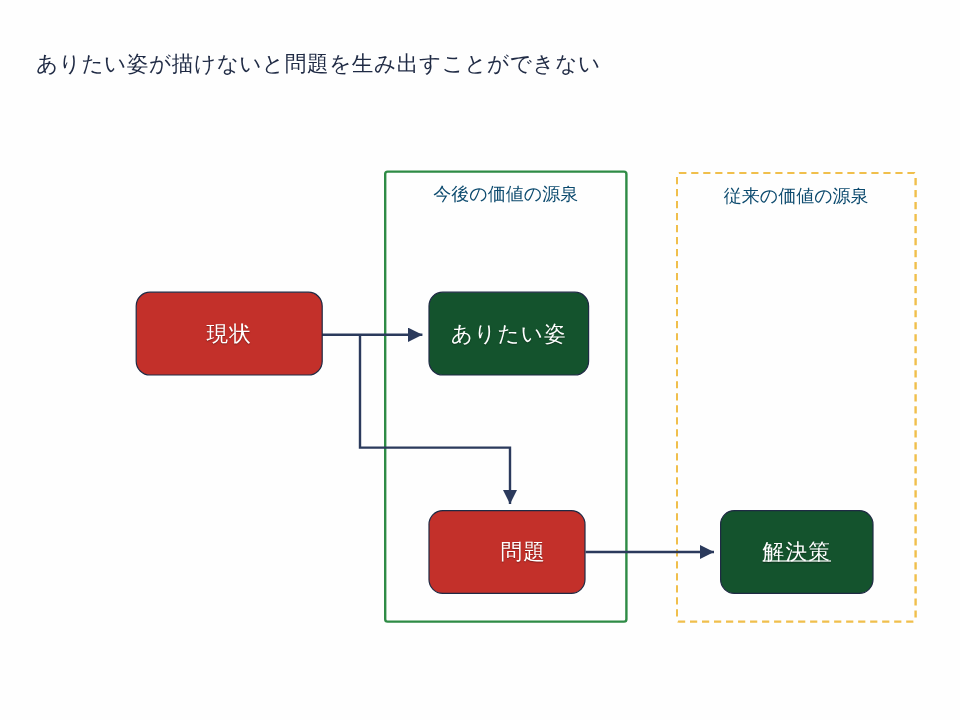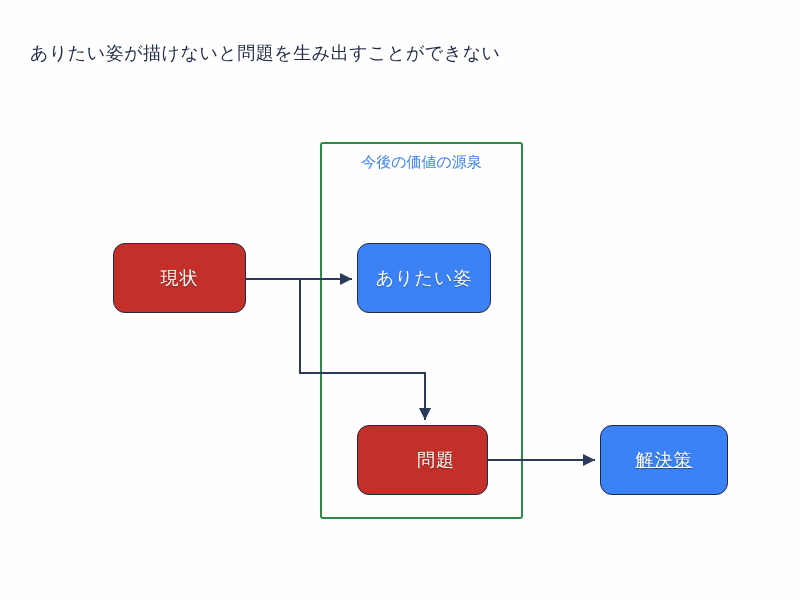--- a/index.html
+++ b/index.html
@@ -40,21 +40,21 @@
     box-sizing: border-box;
     background: transparent;
   }
   .region-label {
     position: absolute;
     top: 9px;
     left: 0;
     width: 100%;
     text-align: center;
     font-size: 15px;
-    color: #3b82f6;
+    color: #0c4a6e;
     white-space: nowrap;
   }
 
   #region-future {
     left: 320px;
     top: 142px;
     width: 203px;
     height: 377px;
     border: 2.5px solid #2e8b45;
     border-radius: 3px;
@@ -76,23 +76,23 @@
     border: 1.5px solid #1f2a44;
     display: flex;
     align-items: center;
     justify-content: center;
     color: #ffffff;
     font-size: 18px;
     letter-spacing: 1px;
     text-shadow: 0 1px 1px rgba(0,0,0,0.35);
   }
   .node.red   { background: #c3302a; }
-  .node.navy  { background: #3b82f6; }
+  .node.navy  { background: #14532d; }
 
-  #node-genjo      { left: 113px; top: 243px; width: 133px; height: 70px; }
+  #node-genjo      { left: 113px; top: 243px; width: 156px; height: 70px; }
   #node-aritaisugata { left: 357px; top: 243px; width: 134px; height: 70px; }
   #node-mondai     { left: 357px; top: 425px; width: 131px; height: 70px; padding-left: 27px; }
   #node-kaiketsusaku { left: 600px; top: 425px; width: 128px; height: 70px; text-decoration: underline; }
 
   
   #connectors {
     position: absolute;
     left: 0; top: 0;
     width: 800px;
     height: 600px;
@@ -103,20 +103,23 @@
 <body>
 
 <div id="slide">
 
   <div id="slide-title">ありたい姿が描けないと問題を生み出すことができない</div>
 
   <div class="region" id="region-future">
     <div class="region-label">今後の価値の源泉</div>
   </div>
 
+  <div class="region" id="region-legacy">
+    <div class="region-label">従来の価値の源泉</div>
+  </div>
 
   <svg id="connectors" viewBox="0 0 800 600" width="800" height="600">
     <defs>
       <marker id="arrowhead" markerWidth="7" markerHeight="7" refX="6" refY="3" orient="auto" markerUnits="strokeWidth">
         <path d="M0,0 L6,3 L0,6 z" fill="#2b3a5c"></path>
       </marker>
     </defs>
 
     <path d="M246,279 L352,279" fill="none" stroke="#2b3a5c" stroke-width="2" marker-end="url(#arrowhead)"></path>
 

